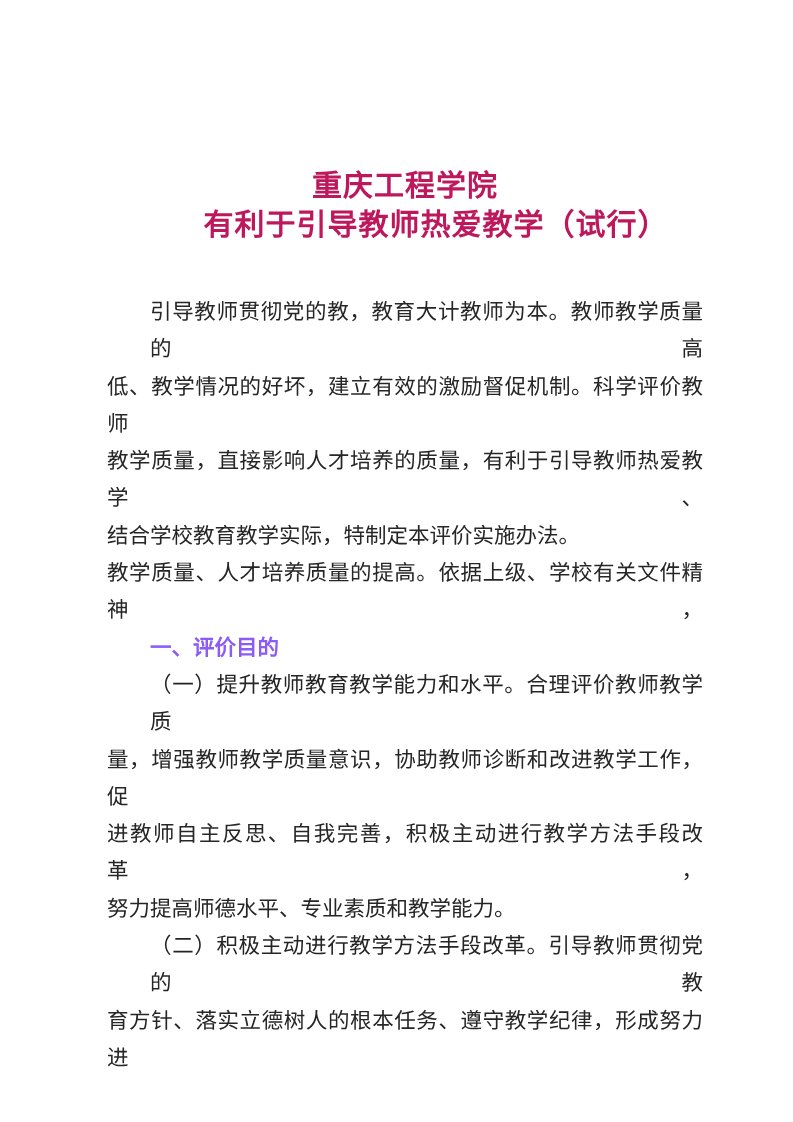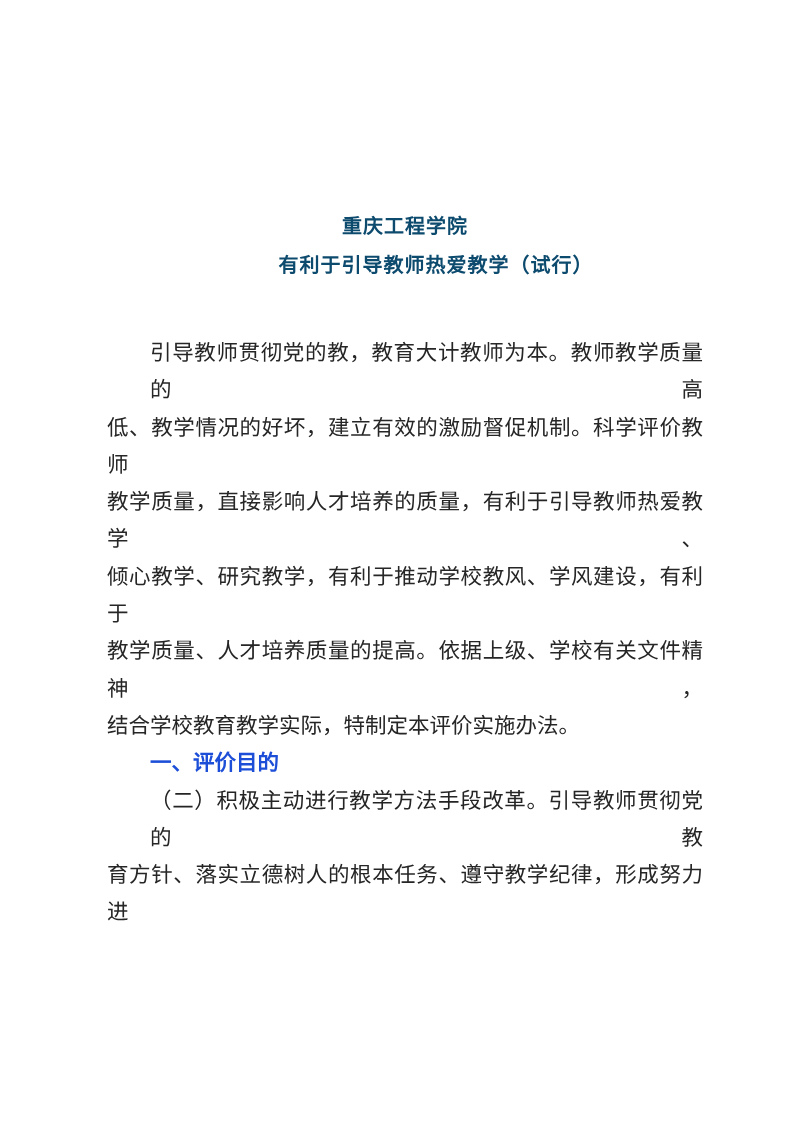--- a/index.html
+++ b/index.html
@@ -16,25 +16,24 @@
     overflow: hidden;
     box-sizing: border-box;
     padding: 166px 90px 0 107px;
     font-family: "Liberation Serif", "DejaVu Serif", serif;
     color: #1f1f1f;
   }
   
   .doc-title {
     text-align: center;
     font-weight: bold;
-    color: #0c4a6e;
-    font-size: 20px;
+    color: #be185d;
+    font-size: 30px;
     line-height: 39px;
     letter-spacing: 1px;
-    margin-top: 41px;
   }
   .doc-title .t2 {
     padding-left: 62px; 
   }
   
   .body-text {
     margin-top: 50px;
     font-size: 21.5px;
     line-height: 37.3px;
     color: #262626;
@@ -47,21 +46,21 @@
   .line.last {
     text-align-last: left;
   }
   .line.indent {
     padding-left: 43px; 
   }
   .section-heading {
     padding-left: 43px;
     font-family: "Liberation Sans", "DejaVu Sans", sans-serif;
     font-weight: bold;
-    color: #1d4ed8;
+    color: #8b5cf6;
     text-align: left;
     text-align-last: left;
     font-size: 21.5px;
   }
   .kai {
     
     color: #242424;
   }
 </style>
 </head>
@@ -73,27 +72,32 @@
     <div class="t1">重庆工程学院</div>
     <div class="t2">有利于引导教师热爱教学（试行）</div>
   </div>
 
   <div class="body-text">
 
     <div>
       <div class="line indent">引导教师贯彻党的教，教育大计教师为本。教师教学质量的高</div>
       <div class="line">低、教学情况的好坏，建立有效的激励督促机制。科学评价教师</div>
       <div class="line">教学质量，直接影响人才培养的质量，有利于引导教师热爱教学、</div>
-      <div class="line">倾心教学、研究教学，有利于推动学校教风、学风建设，有利于</div>
+      <div class="line last">结合学校教育教学实际，特制定本评价实施办法。</div>
       <div class="line">教学质量、人才培养质量的提高。依据上级、学校有关文件精神，</div>
-      <div class="line last">结合学校教育教学实际，特制定本评价实施办法。</div>
     </div>
 
     <div class="line section-heading">一、评价目的</div>
 
+    <div>
+      <div class="line indent"><span class="kai">（一）提升教师教育教学能力和水平。</span><span>合理评价教师教学质</span></div>
+      <div class="line">量，增强教师教学质量意识，协助教师诊断和改进教学工作，促</div>
+      <div class="line">进教师自主反思、自我完善，积极主动进行教学方法手段改革，</div>
+      <div class="line last">努力提高师德水平、专业素质和教学能力。</div>
+    </div>
 
     <div>
       <div class="line indent"><span class="kai">（二）积极主动进行教学方法手段改革。</span><span>引导教师贯彻党的教</span></div>
       <div class="line">育方针、落实立德树人的根本任务、遵守教学纪律，形成努力进</div>
 
     </div>
 
   </div>
 
 </div>

